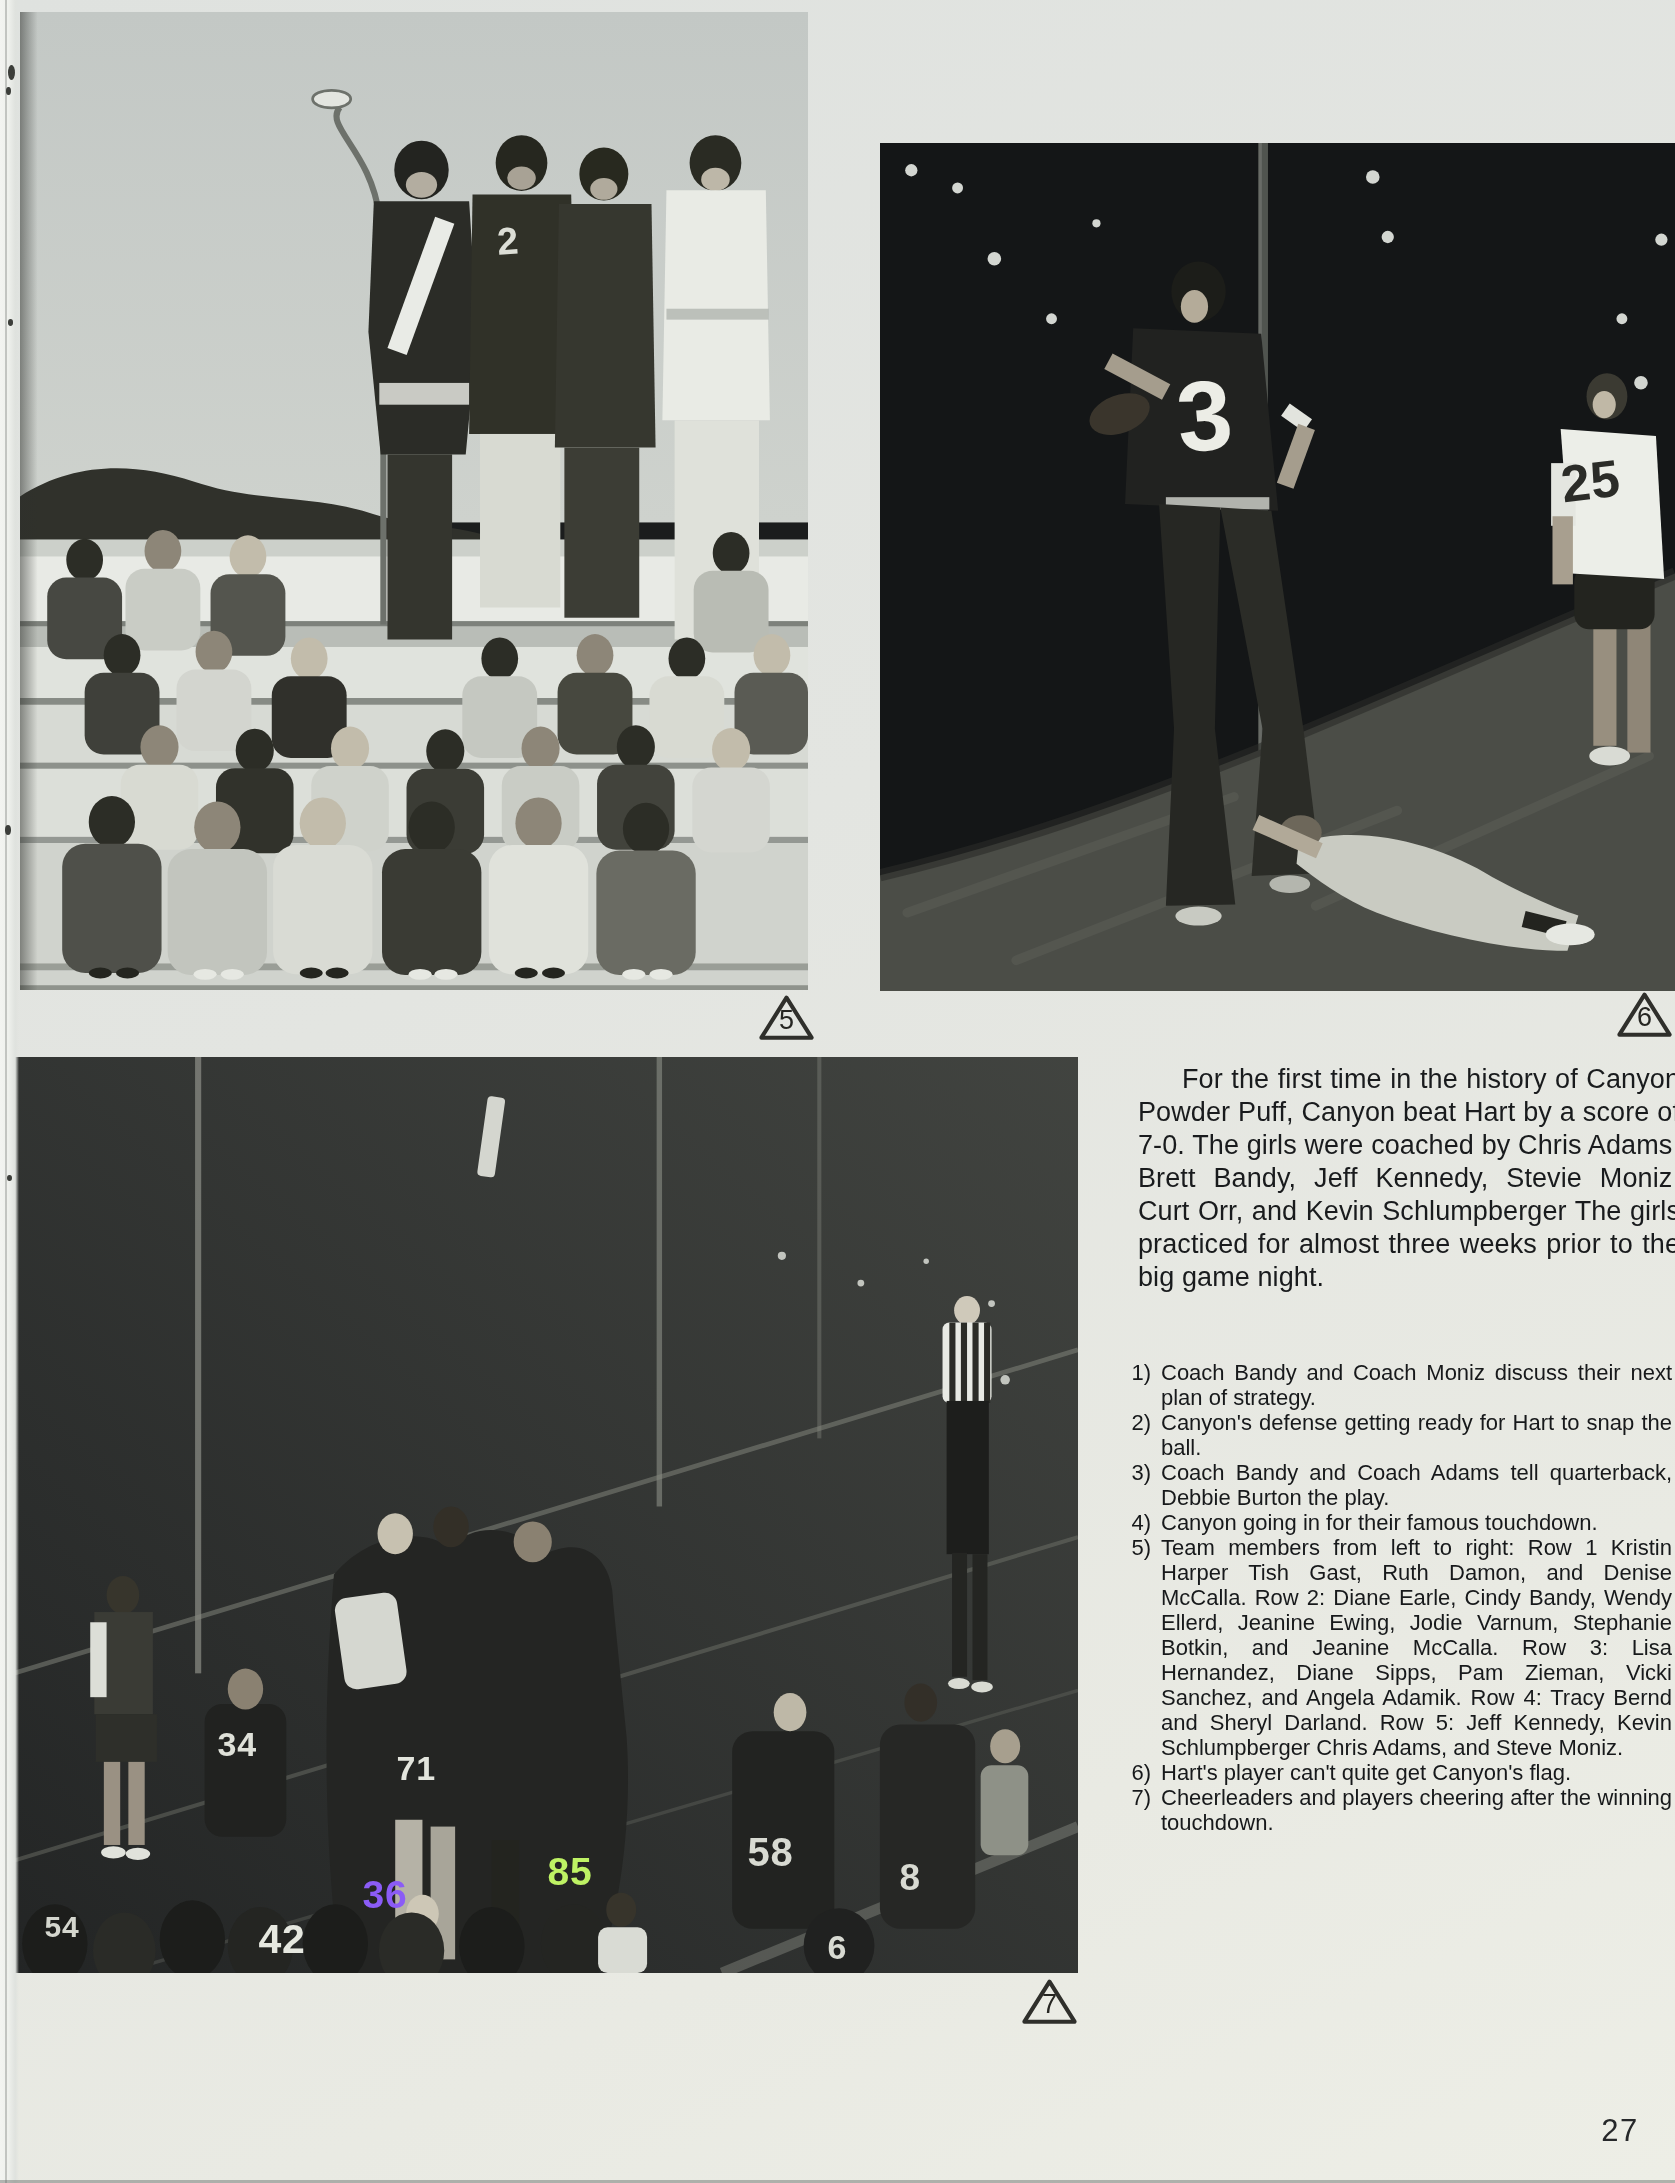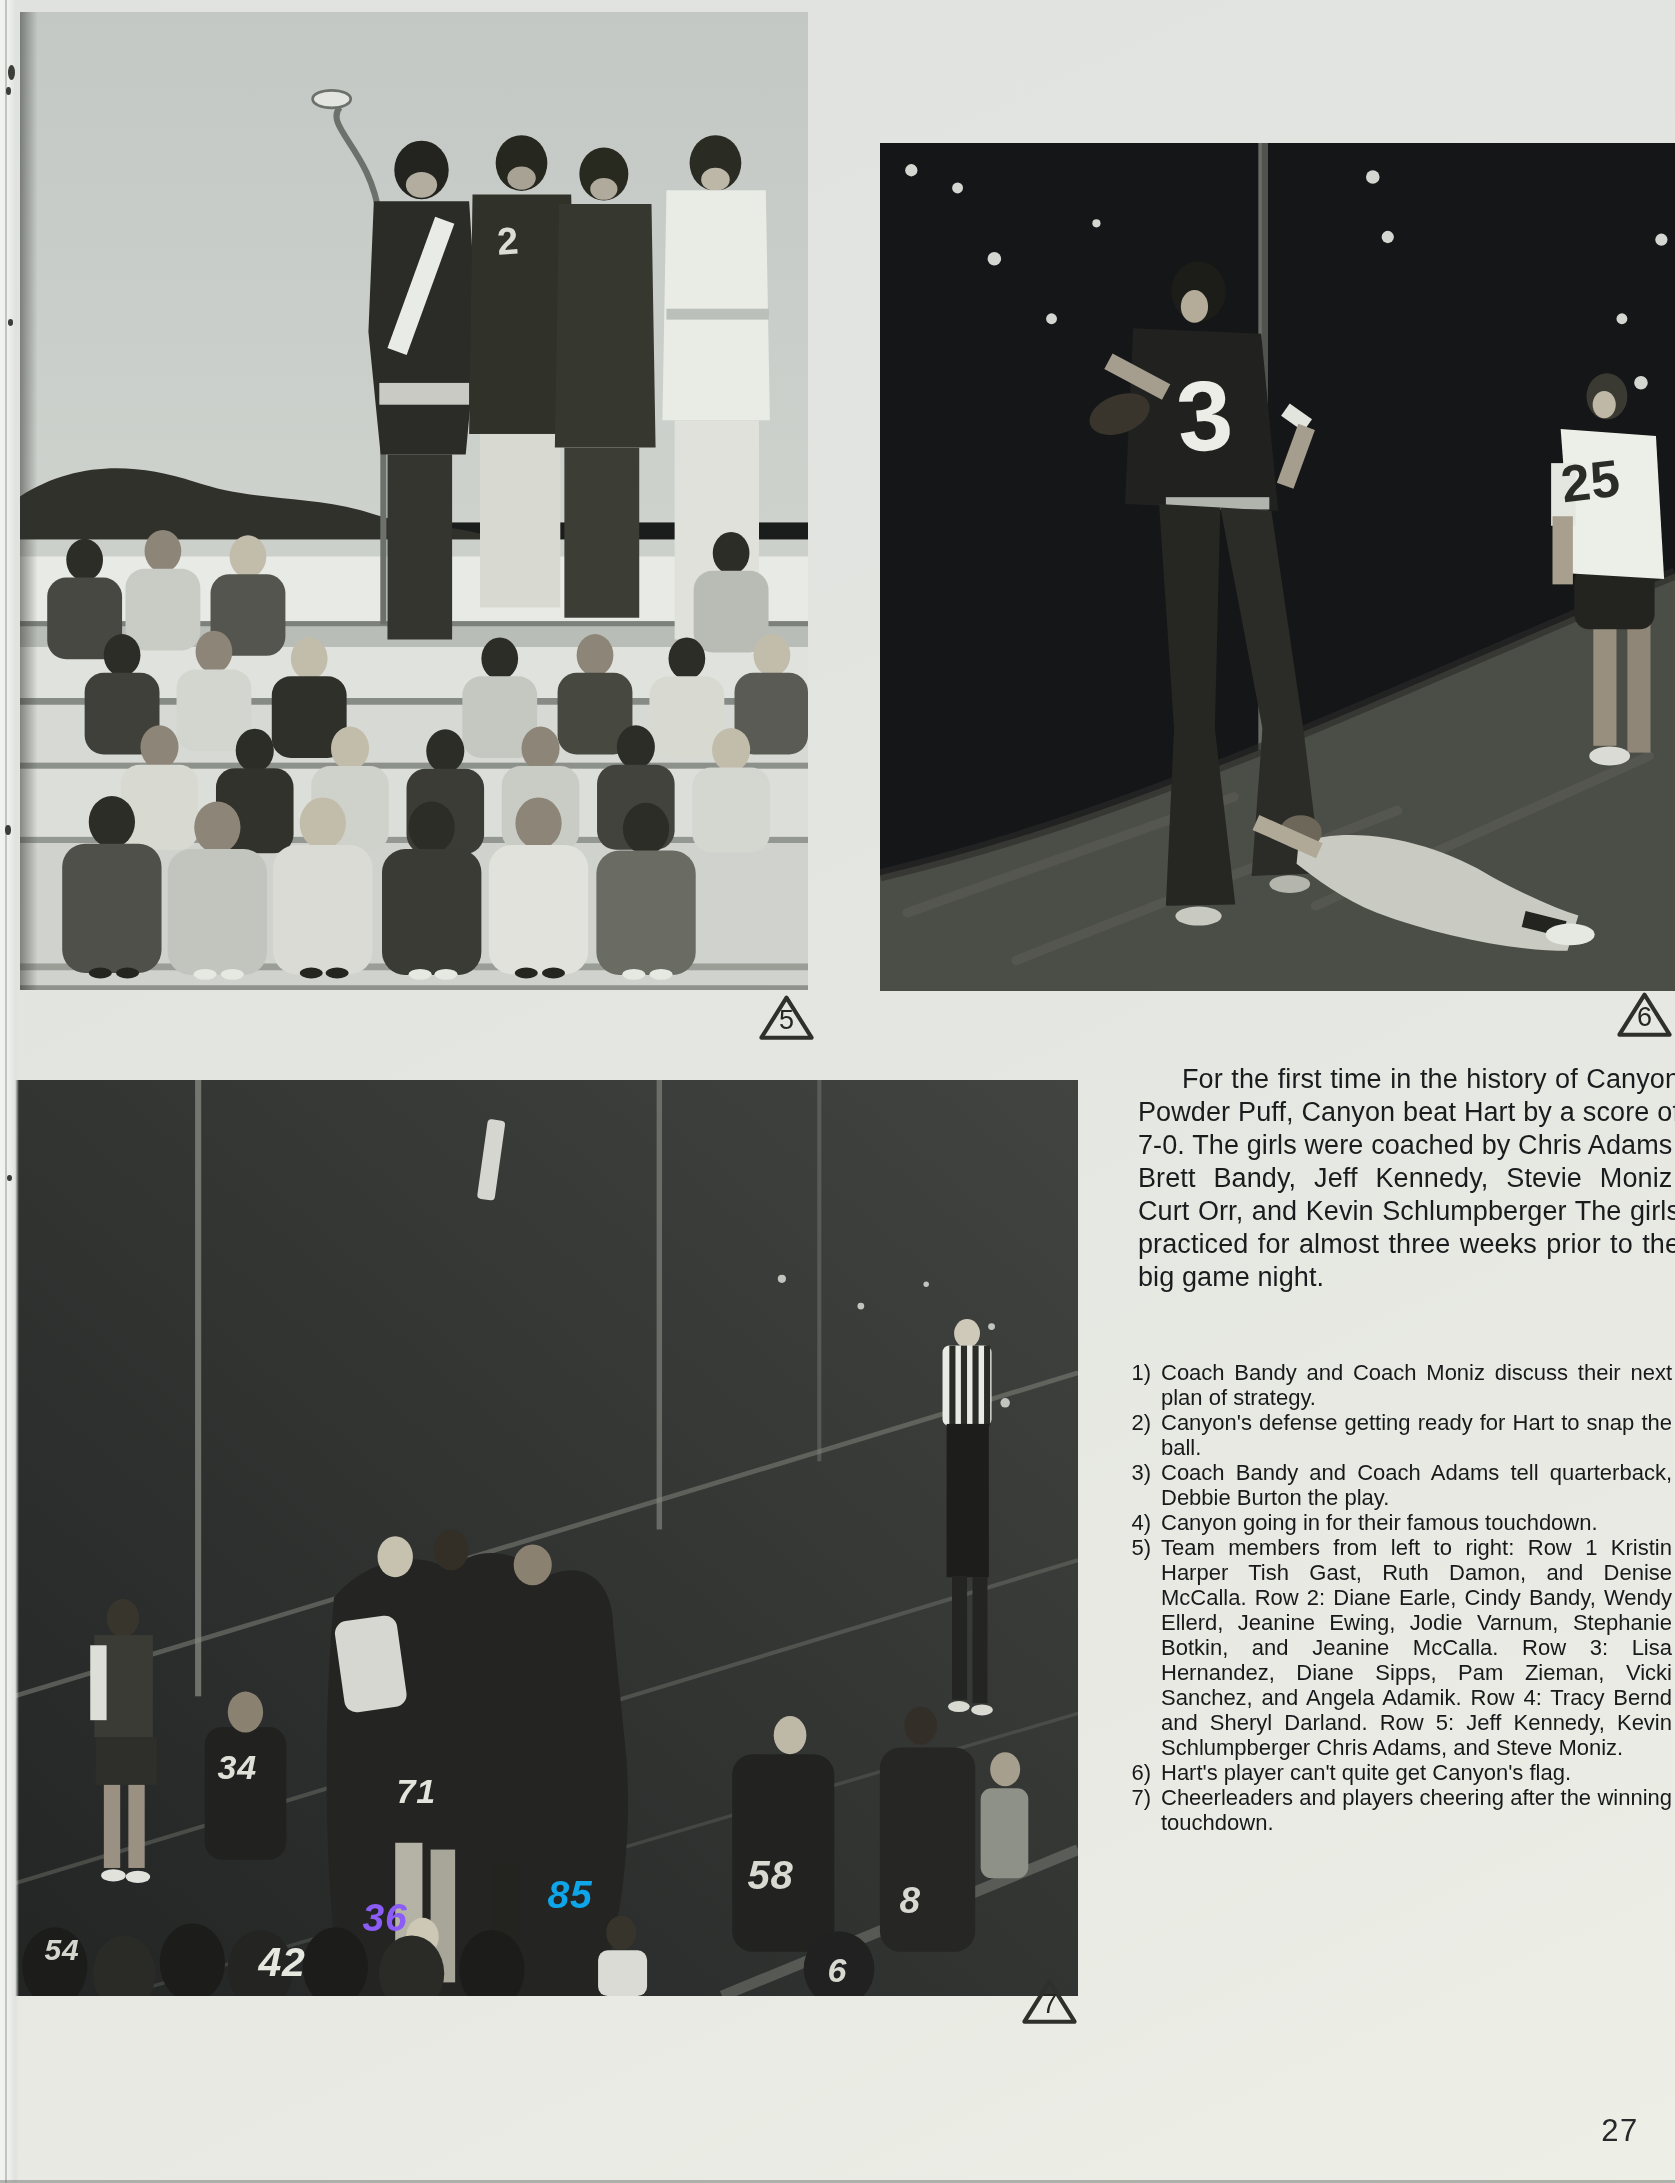--- a/index.html
+++ b/index.html
@@ -16,30 +16,30 @@
     background:linear-gradient(90deg,#f3f4f1 0%,#eef0ec 45%,#dfe2de 80%,rgba(223,226,222,0) 100%);}
   .crease{position:absolute;left:5.4px;top:0;width:2px;height:100%;background:rgba(88,94,88,.30);}
   .speck{position:absolute;background:#3c3e3a;border-radius:50%;}
   .edge-bottom{position:absolute;left:0;bottom:0;width:100%;height:3.4px;background:rgba(100,104,100,.45);}
 
   
   .photo{position:absolute;overflow:hidden;background:#1b1d1d;}
   .photo svg{display:block;width:100%;height:100%;}
   .photo5{left:20.4px;top:12.3px;width:788px;height:978px;}
   .photo6{left:880px;top:143px;width:795px;height:848px;}
-  .photo7{left:13.6px;top:1080px;width:1064px;height:916px;font-style:italic;}
+  .photo7{left:13.6px;top:1057px;width:1064px;height:916px;}
 
   .jersey{position:absolute;font-weight:bold;line-height:1;letter-spacing:0.7px;}
   #j5-2{left:477px;top:210px;font-size:38px;color:#dcded6;transform:rotate(-4deg);}
   #j6-3{left:297px;top:223px;font-size:99px;color:#ecede6;transform:rotate(-5deg);}
   #j6-25{left:681px;top:312px;font-size:52px;color:#2b2c28;transform:rotate(-7deg);}
   #j7-34{left:204px;top:670px;font-size:34px;color:#dfe1d9;}
   #j7-71{left:383px;top:694px;font-size:34px;color:#e3e5dd;}
   #j7-36{left:349px;top:818px;font-size:39px;color:#8b5cf6;}
-  #j7-85{left:534px;top:795px;font-size:39px;color:#0ea5e9;text-align:center;}
+  #j7-85{left:534px;top:795px;font-size:39px;color:#bef264;text-align:center;}
   #j7-58{left:734px;top:775px;font-size:40px;color:#d8dad2;}
   #j7-8{left:886px;top:802px;font-size:37px;color:#d8dad2;}
   #j7-54{left:31px;top:855px;font-size:30px;color:#d4d6ce;}
   #j7-42{left:245px;top:862px;font-size:41px;color:#e6e8e0;}
   #j7-6{left:814px;top:873px;font-size:34px;color:#d8dad2;}
 
   
   .marker{position:absolute;width:57px;height:48px;}
   .marker svg{position:absolute;left:0;top:0;width:100%;height:100%;}
   .marker .mnum{position:absolute;left:0;top:11px;width:100%;text-align:center;

